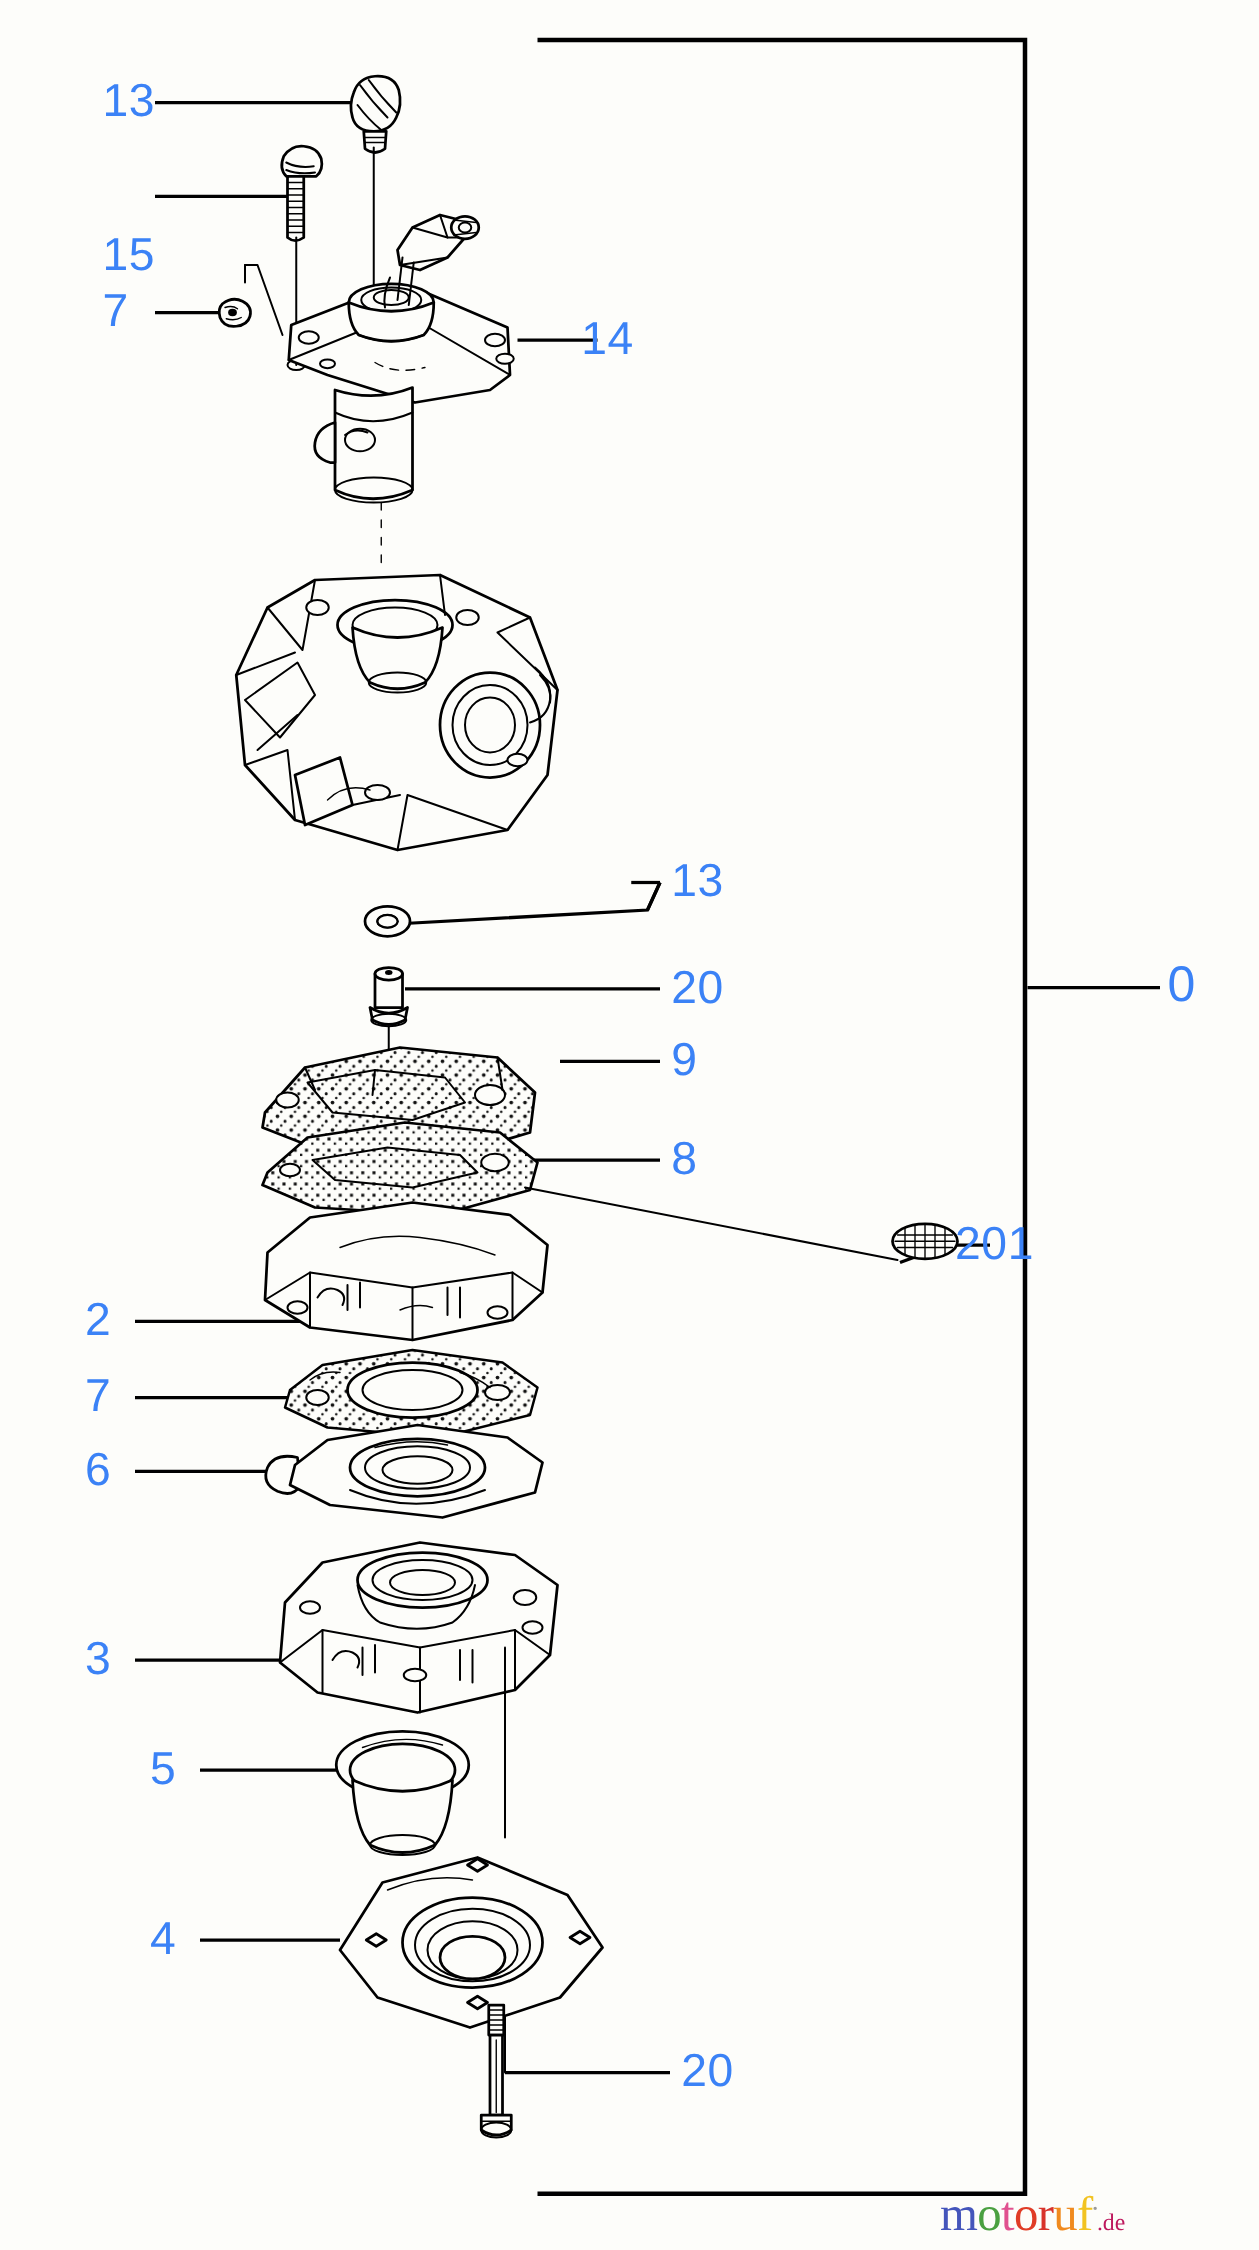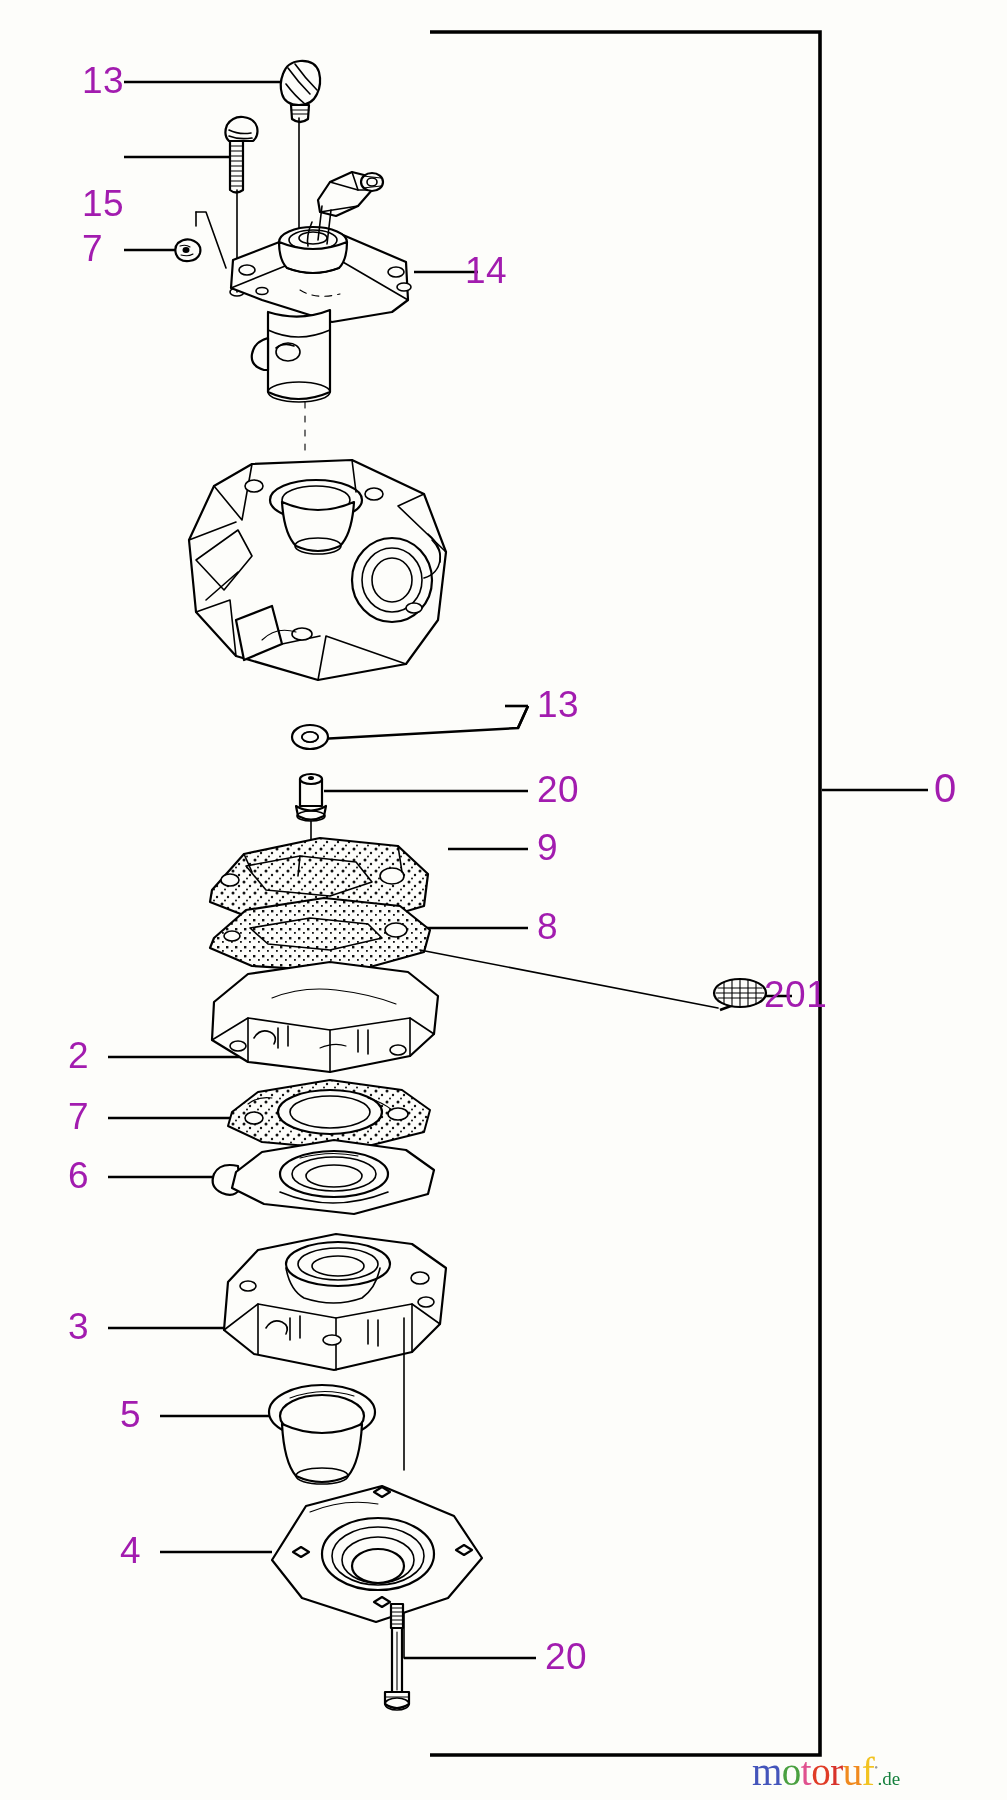--- a/index.html
+++ b/index.html
@@ -11,21 +11,21 @@
     overflow:hidden;
   }
   #stage { position:absolute; inset:0; }
   svg.layer { position:absolute; left:0; top:0; width:1007px; height:1800px; }
 
   .callout {
     position:absolute;
     font-family:"Liberation Sans", sans-serif;
     font-size:37px;
     font-weight:400;
-    color:#a21caf;
+    color:#3b82f6;
     letter-spacing:0.5px;
     line-height:1;
     white-space:nowrap;
   }
   .callout.big { font-size:40px; }
 
   
   #watermark {
     position:absolute;
     left:752px; top:1752px;
@@ -377,16 +377,16 @@
   <div class="callout" style="left:68px;  top:1037px;">2</div>
   <div class="callout" style="left:68px;  top:1098px;">7</div>
   <div class="callout" style="left:68px;  top:1157px;">6</div>
   <div class="callout" style="left:68px;  top:1308px;">3</div>
   <div class="callout" style="left:120px; top:1396px;">5</div>
   <div class="callout" style="left:120px; top:1532px;">4</div>
   <div class="callout" style="left:545px; top:1638px;">20</div>
   <div class="callout big" style="left:934px; top:768px;">0</div>
 
   <div id="watermark">
-    <span style="color:#4455bb">m</span><span style="color:#4aa040">o</span><span style="color:#e0518f">t</span><span style="color:#e03c26">o</span><span style="color:#d8332b">r</span><span style="color:#f08a1e">u</span><span style="color:#f2c321">f</span><span class="dot" style="color:#9a9a9a">•</span><span class="suffix" style="color:#15803d">.de</span>
+    <span style="color:#4455bb">m</span><span style="color:#4aa040">o</span><span style="color:#e0518f">t</span><span style="color:#e03c26">o</span><span style="color:#d8332b">r</span><span style="color:#f08a1e">u</span><span style="color:#f2c321">f</span><span class="dot" style="color:#9a9a9a">•</span><span class="suffix" style="color:#be185d">.de</span>
   </div>
 
 </div>
 
 </body></html>

